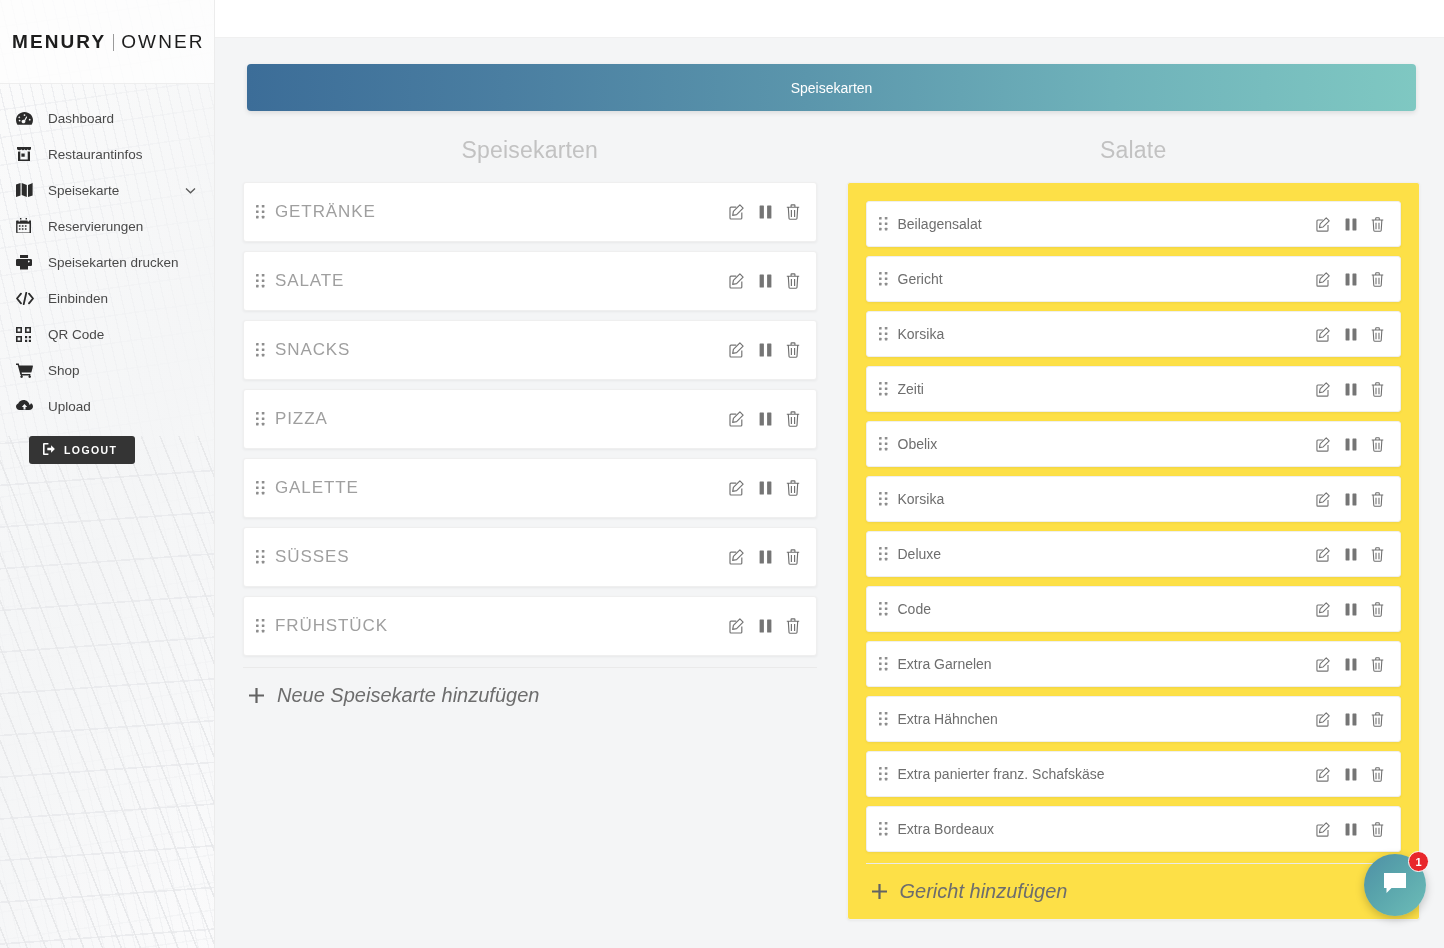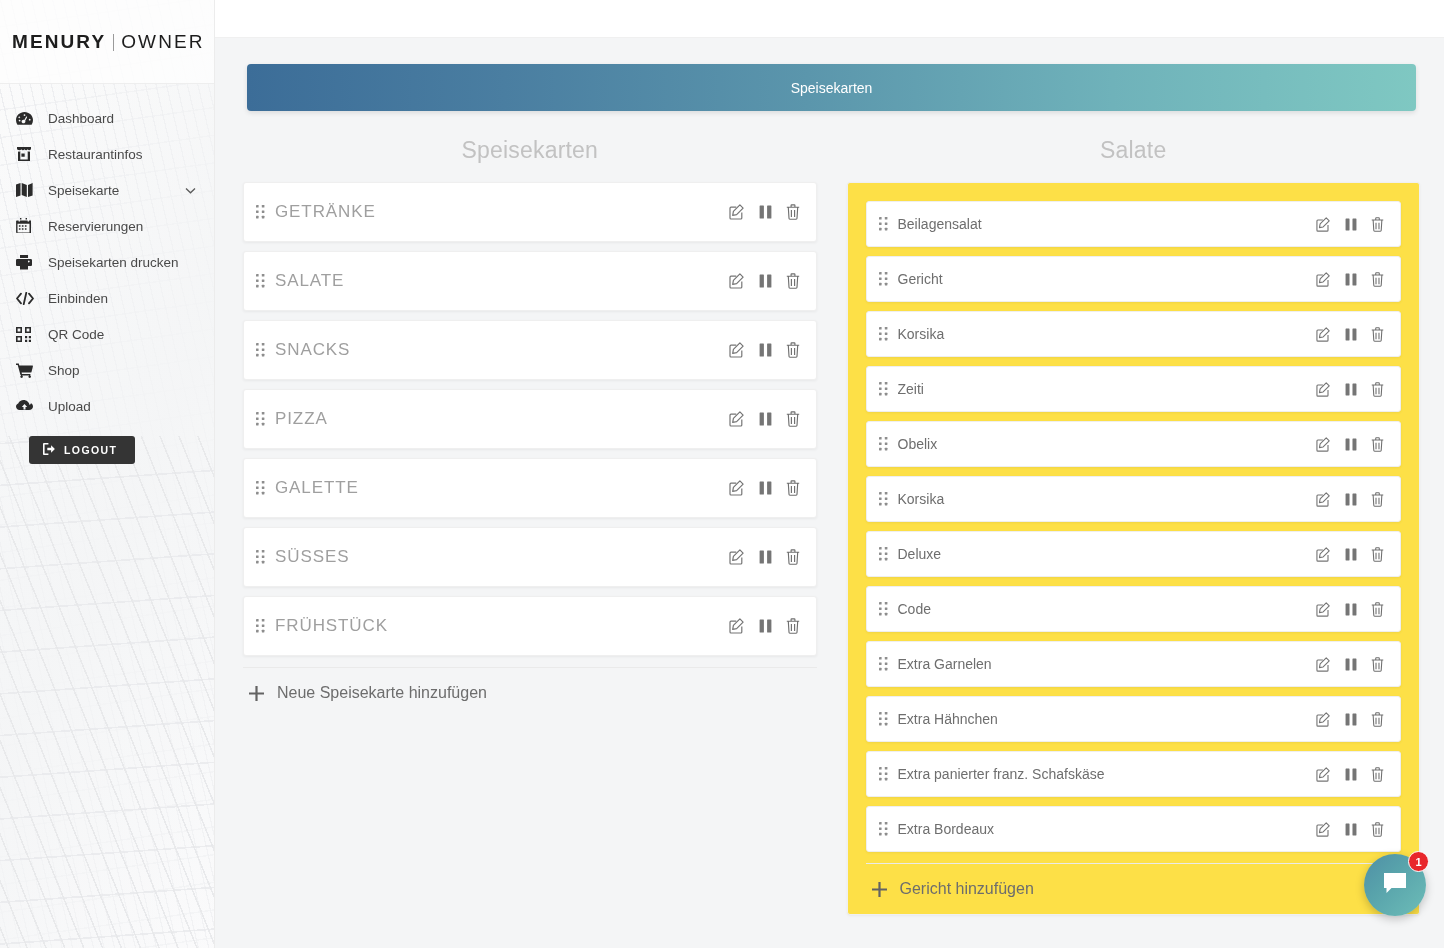--- a/index.html
+++ b/index.html
@@ -131,21 +131,21 @@
   .card.dish .card-label { font-size: 14px; color: #6e6e6e; }
 
   .actions { display: flex; align-items: center; gap: 14px; flex: 0 0 auto; color: #6f6f6f; }
   .act { display: inline-flex; cursor: pointer; color: #757575; }
   .act.trash { color: #6f6f6f; }
 
   .add-row {
     display: flex; align-items: center; gap: 13px;
     border-top: 1px solid #eaeaea;
     margin-top: 11px; padding: 16px 4px 10px 6px;
-    color: #6d6d6d; font-size: 16px; cursor: pointer;
+    color: #6d6d6d; font-size: 20px; cursor: pointer; font-style: italic;
   }
   .add-row .plus { color: #636363; display: inline-flex; }
 
   
   .panel {
     background: #fde047;
     border: 1px solid #f0f0f0;
     border-radius: 3px;
     box-shadow: 0 1px 3px rgba(0,0,0,.05);
     padding: 18px 18px 6px 18px;

